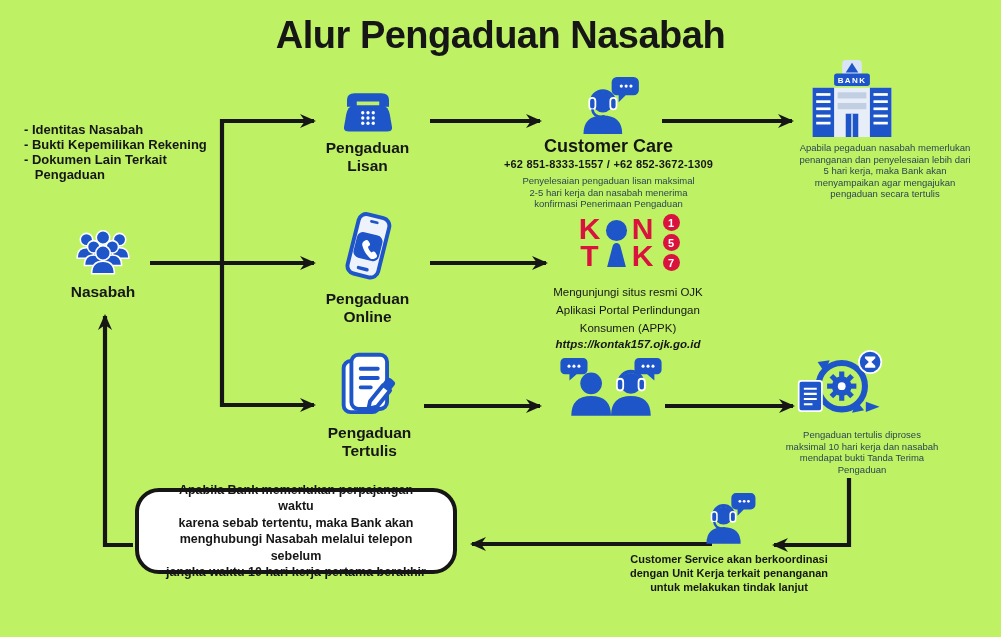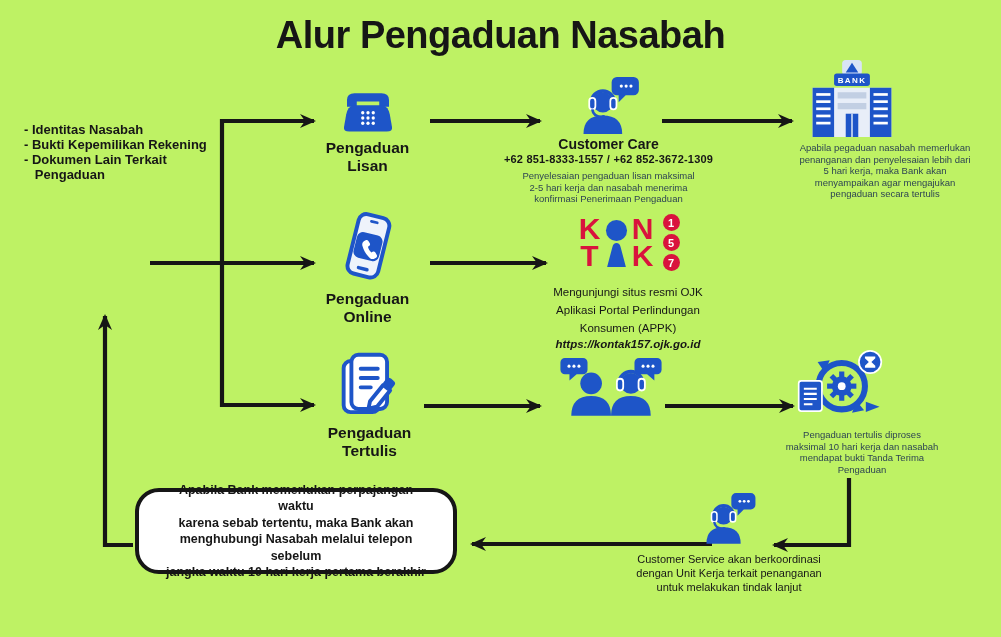--- a/index.html
+++ b/index.html
@@ -7,26 +7,26 @@
           font-family:"Liberation Sans","DejaVu Sans",sans-serif;color:#161616;}
   .arrows{position:absolute;inset:0;z-index:0;}
   .node{position:absolute;text-align:center;z-index:1;}
   .icon{display:block;margin:0 auto;}
   .ml{white-space:pre-line;}
   .title{position:absolute;top:14px;left:0;right:0;text-align:center;
          font-size:38px;font-weight:bold;letter-spacing:-0.5px;z-index:1;}
   .reqs{position:absolute;left:24px;top:122px;font-size:13px;font-weight:bold;
         line-height:15px;white-space:pre-wrap;z-index:1;}
   .lbl{font-weight:bold;font-size:15.5px;line-height:18px;margin-top:5px;}
-  .cc-title{font-size:14px;font-weight:bold;margin-top:2px;}
+  .cc-title{font-size:18px;font-weight:bold;margin-top:2px;}
   .cc-phones{font-size:11px;font-weight:bold;margin-top:1px;letter-spacing:0.2px;}
   .desc-sm{font-size:9.5px;font-weight:normal;line-height:11.5px;color:#2e4553;margin-top:5px;text-align:center;}
   .kontak-desc{font-size:11.5px;font-weight:normal;line-height:18px;margin-top:12px;}
   .kontak-url{font-size:11.5px;font-weight:bold;font-style:italic;margin-top:1px;}
-  .coord-desc{font-size:11px;font-weight:normal;line-height:14px;margin-top:8px;}
+  .coord-desc{font-size:11px;font-weight:bold;line-height:14px;margin-top:8px;}
   .extbox{position:absolute;left:135px;top:488px;width:322px;height:86px;border:4px solid #161616;
           border-radius:24px;background:#fff;display:flex;align-items:center;justify-content:center;
           box-sizing:border-box;padding:8px 24px;z-index:1;}
   .extbox-text{font-size:12.5px;font-weight:bold;line-height:16.5px;text-align:center;}
   
   .kontak-logo{display:flex;align-items:center;justify-content:center;gap:7px;margin:0 auto;width:fit-content;}
   .k-grid{display:grid;grid-template-columns:26px 27px 26px;grid-auto-rows:27px;
           align-items:center;justify-items:center;font-size:30px;font-weight:bold;
           color:#d9133d;line-height:1;letter-spacing:0;}
   .k-head svg{display:block;margin-bottom:-3px;}
@@ -75,20 +75,39 @@
     </g>
   </svg>
 
   <div class="title">Alur Pengaduan Nasabah</div>
 
   <div class="reqs">- Identitas Nasabah
 - Bukti Kepemilikan Rekening
 - Dokumen Lain Terkait
    Pengaduan</div>
 
+  <div class="node" id="nasabah">
+    <svg class="icon" width="62" height="50" viewBox="0 0 120 96">
+      <g fill="#1e55c8" stroke="#fff" stroke-width="3">
+        <circle cx="28" cy="22" r="12"></circle>
+          <path d="M10,58 q0,-20 18,-20 q18,0 18,20 z"></path>
+        <circle cx="92" cy="22" r="12"></circle>
+          <path d="M74,58 q0,-20 18,-20 q18,0 18,20 z"></path>
+        <circle cx="60" cy="18" r="13"></circle>
+          <path d="M41,56 q0,-22 19,-22 q19,0 19,22 z"></path>
+        <circle cx="42" cy="36" r="12"></circle>
+          <path d="M24,72 q0,-20 18,-20 q18,0 18,20 z"></path>
+        <circle cx="78" cy="36" r="12"></circle>
+          <path d="M60,72 q0,-20 18,-20 q18,0 18,20 z"></path>
+        <circle cx="60" cy="48" r="14"></circle>
+          <path d="M38,88 q0,-24 22,-24 q22,0 22,24 z"></path>
+      </g>
+    </svg>
+    <div class="lbl ml">Nasabah</div>
+  </div>
 
   <div class="node" id="lisan">
     <svg class="icon" width="54" height="44" viewBox="0 0 72 58">
       <g fill="#1e55c8">
         <path d="M8,22 L8,13 Q8,4 18,4 L54,4 Q64,4 64,13 L64,22 L51,22 L51,15 L21,15 L21,22 Z"></path>
         <path d="M16,20 L56,20 Q63,22 65,32 L68,49 Q69,55 61,55 L11,55 Q3,55 4,49 L7,32 Q9,22 16,20 Z"></path>
       </g>
       <g fill="#fff">
         <circle cx="29" cy="30" r="2.2"></circle>
           <circle cx="36" cy="30" r="2.2"></circle>

